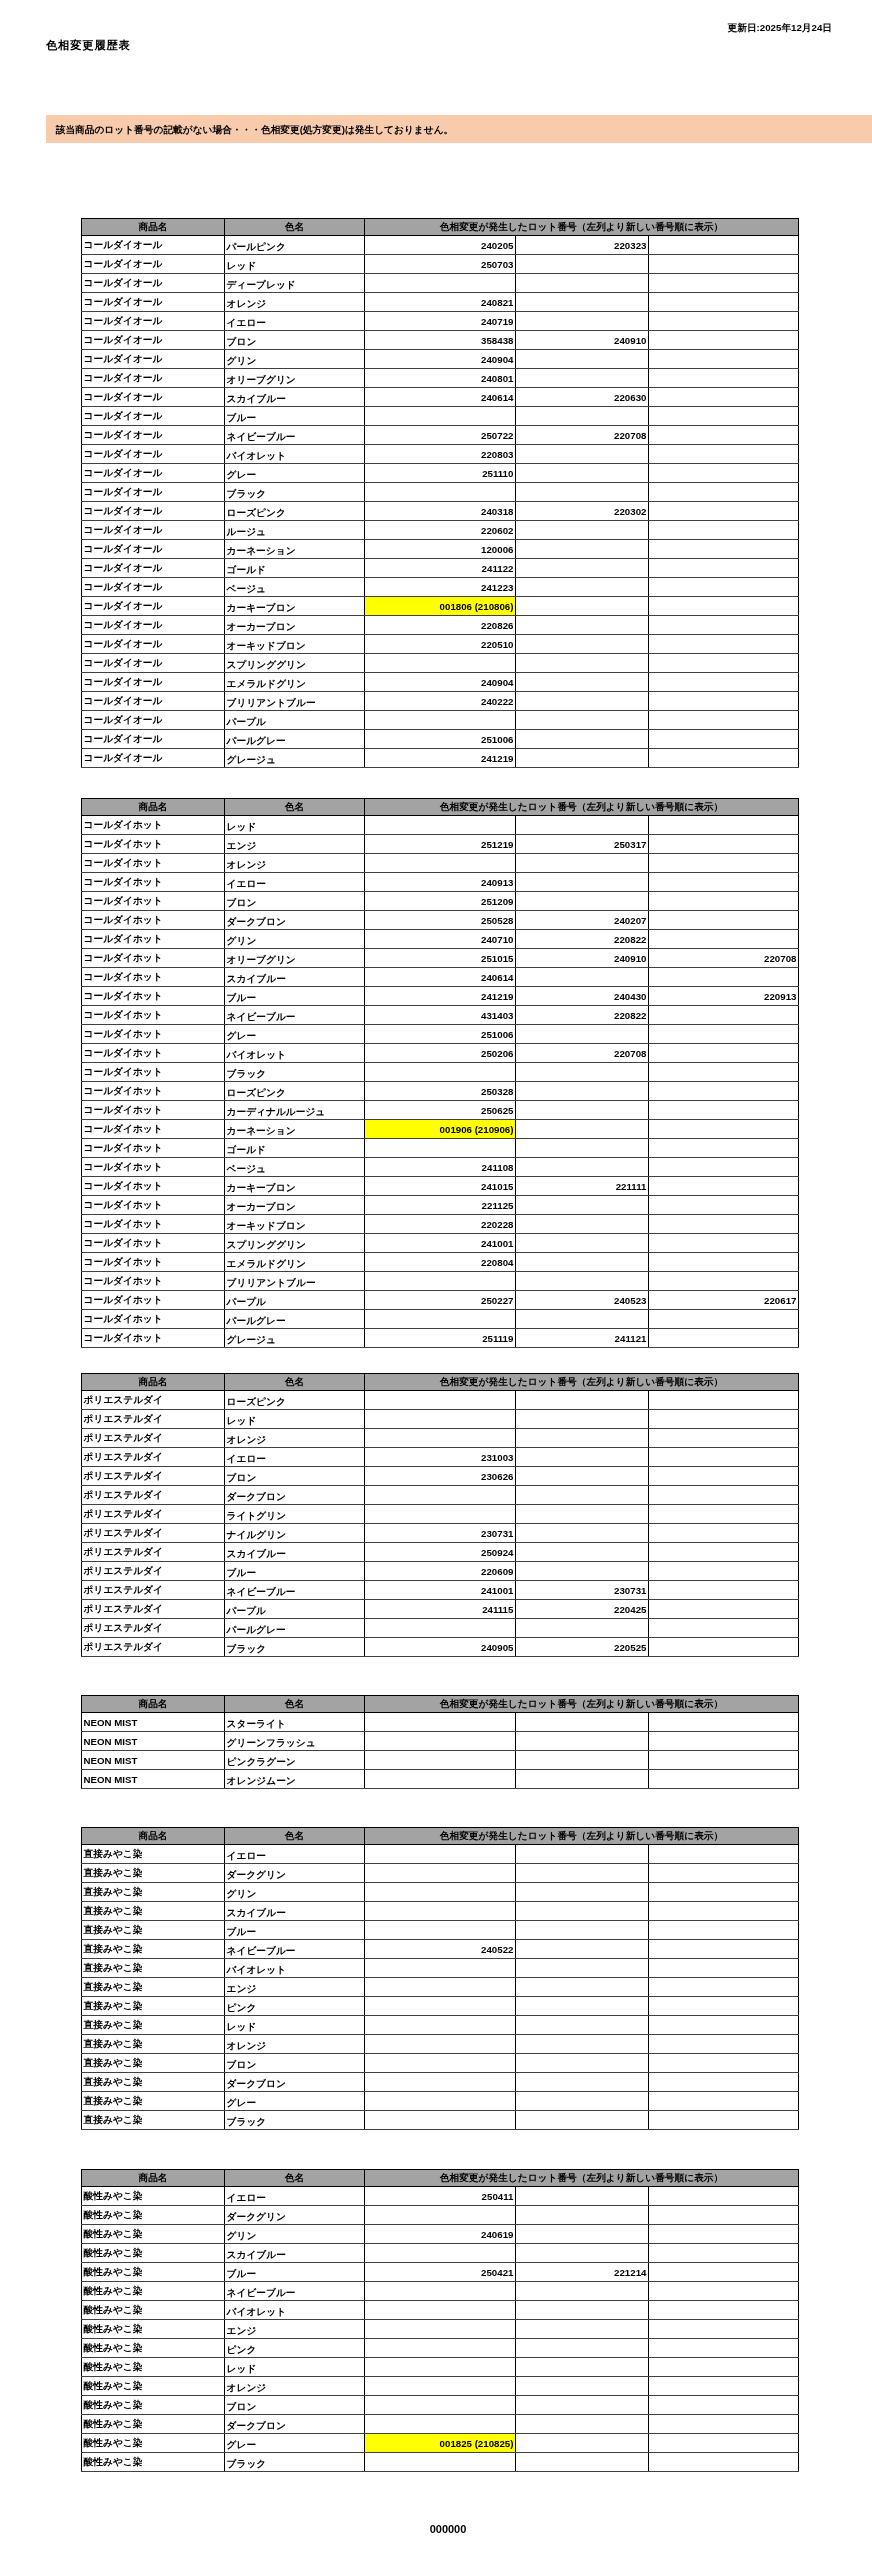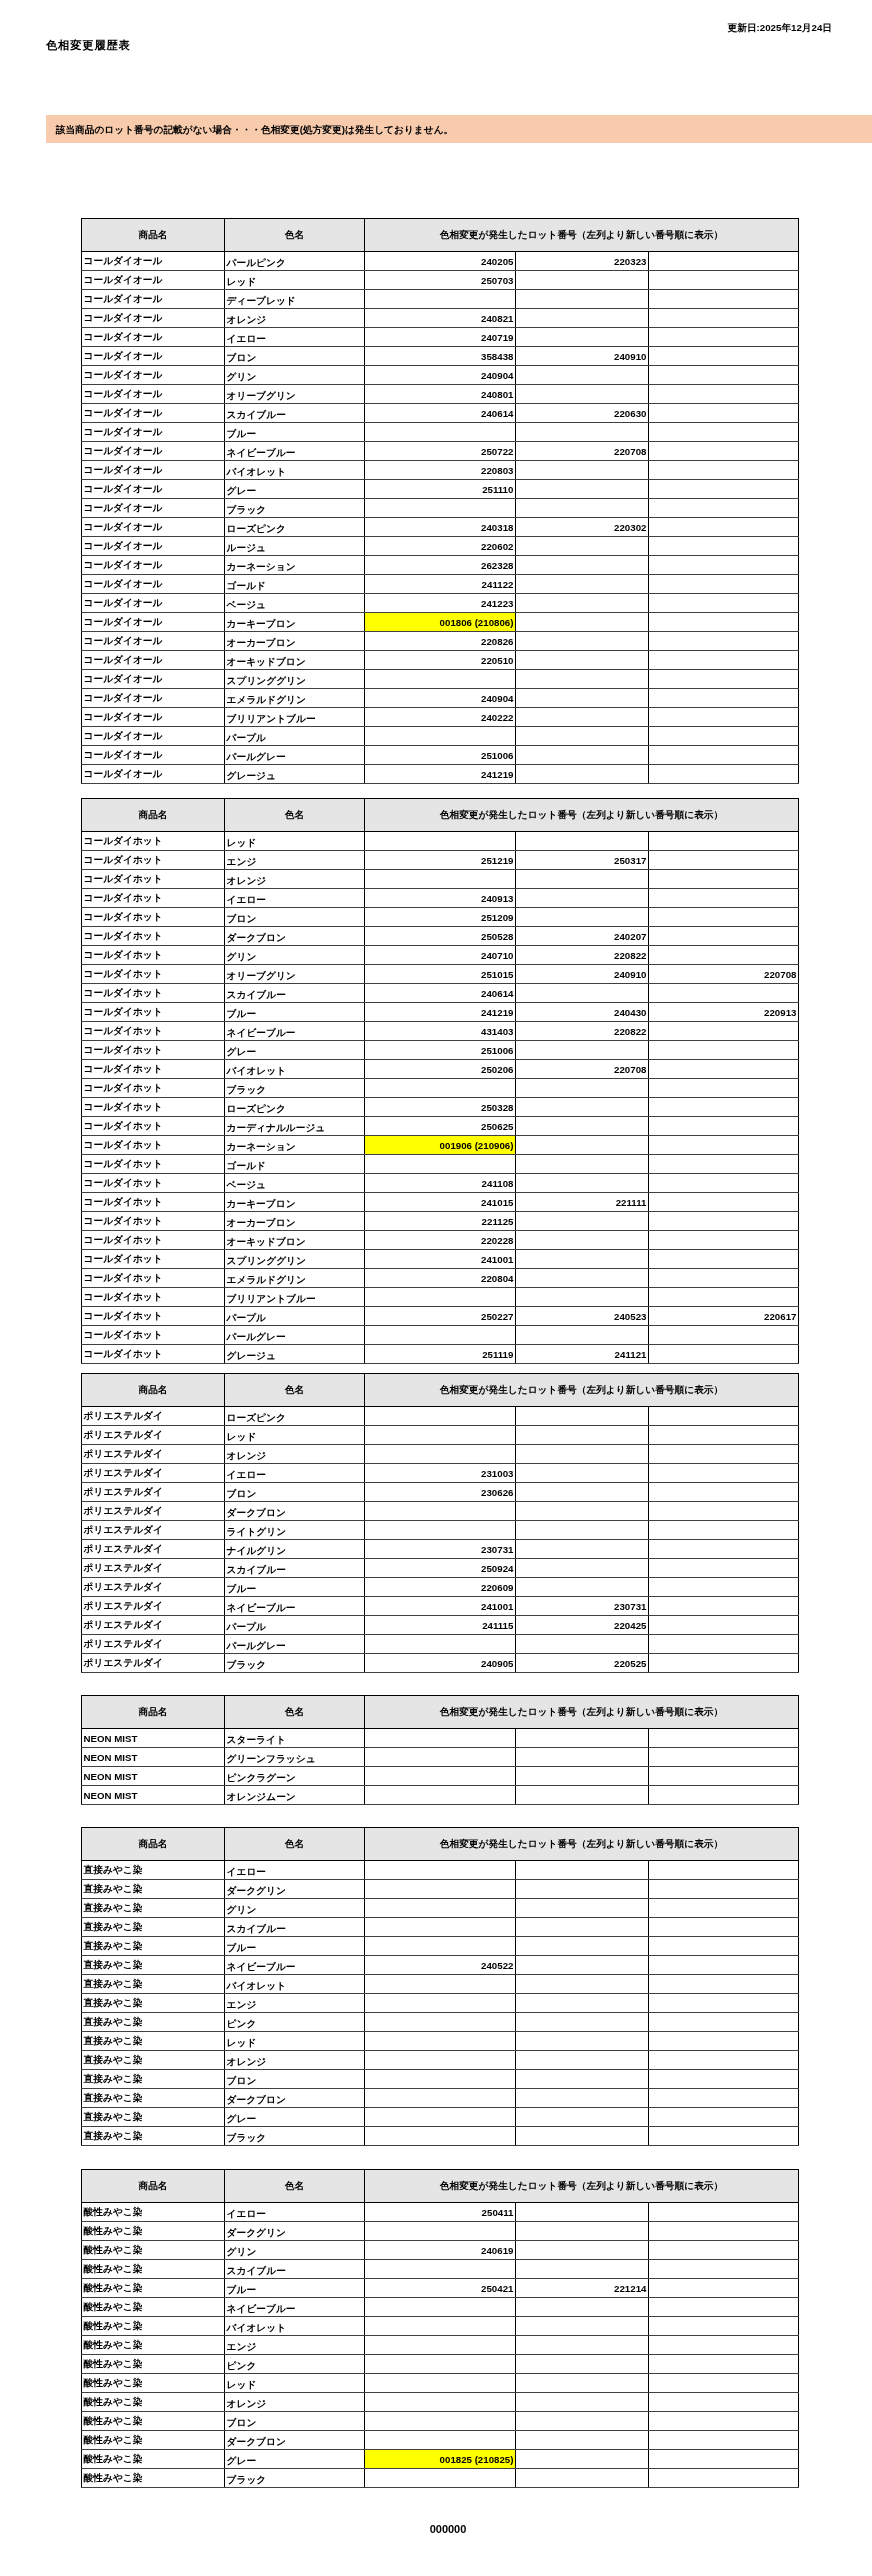--- a/index.html
+++ b/index.html
@@ -14,22 +14,22 @@
     background:#F8CBAD;padding:6.5px 8px 6.5px 9.7px;font-size:9.7px;line-height:15.3px;
   }
   .notice .indent{margin-left:158px;white-space:pre-line;margin-top:2.4px;}
   .notice .indent2{margin-left:158px;margin-top:3.2px;}
   #tables{position:absolute;left:0;top:0;width:100%;}
   table.lot-table{
     position:absolute;left:81px;border-collapse:collapse;table-layout:fixed;
     border:1.6px solid #000;background:#fff;
   }
   table.lot-table th{
-    background:#e5e5e5;border:0.8px solid #000;border-bottom:1.6px solid #000;
-    font-size:9.7px;font-weight:bold;text-align:center;height:16px;padding:8px;
+    background:#a3a3a3;border:0.8px solid #000;border-bottom:1.6px solid #000;
+    font-size:9.7px;font-weight:bold;text-align:center;height:16px;padding:0;
     overflow:hidden;white-space:nowrap;
   }
   table.lot-table td{
     border:0.8px solid #000;border-top:0.8px solid #404040;border-bottom:0.8px solid #404040;
     font-size:9.7px;font-weight:bold;padding:0 1.6px;overflow:hidden;white-space:nowrap;
   }
   table.lot-table tbody tr{height:19px;}
   td.product{text-align:left;vertical-align:middle;padding-left:3.2px;}
   td.color{text-align:left;vertical-align:bottom;padding-left:3.2px;padding-bottom:0.8px;}
   td.lot{text-align:right;vertical-align:middle;padding-right:7.3px;}
@@ -171,21 +171,21 @@
         <tr>
           <td class="product">コールダイオール</td>
           <td class="color">ルージュ</td>
           <td class="lot">220602</td>
           <td class="lot"></td>
           <td class="lot"></td>
         </tr>
         <tr>
           <td class="product">コールダイオール</td>
           <td class="color">カーネーション</td>
-          <td class="lot">262328</td>
+          <td class="lot">120006</td>
           <td class="lot"></td>
           <td class="lot"></td>
         </tr>
         <tr>
           <td class="product">コールダイオール</td>
           <td class="color">ゴールド</td>
           <td class="lot">241122</td>
           <td class="lot"></td>
           <td class="lot"></td>
         </tr>

